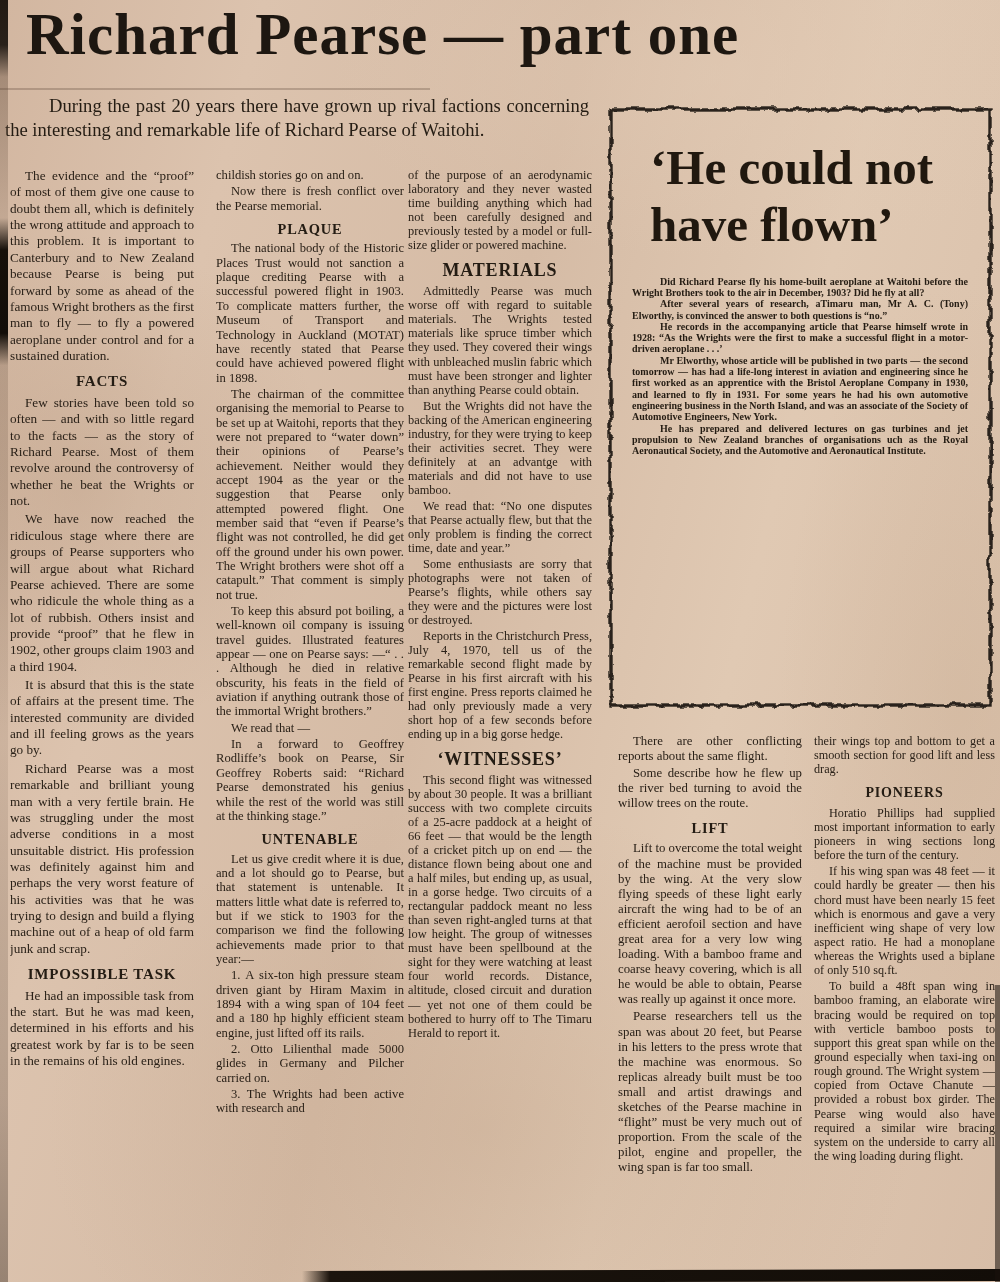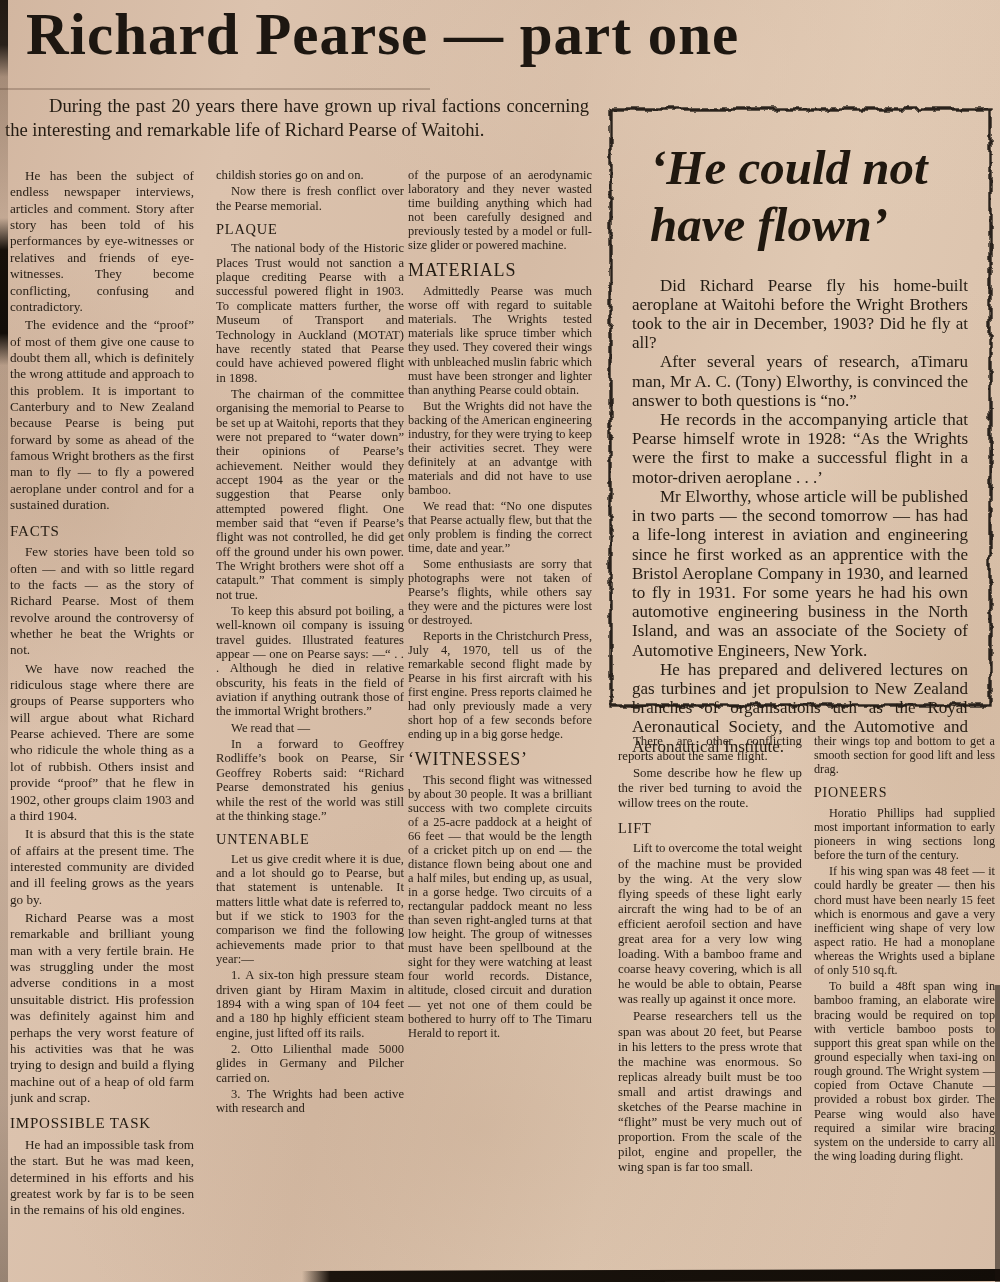--- a/index.html
+++ b/index.html
@@ -29,53 +29,52 @@
   .headline{position:absolute;left:26px;top:0px;width:962px;margin:0;z-index:2;
     font-size:59px;font-weight:bold;color:#1d1711;letter-spacing:1px;
     text-align:justify;text-align-last:justify;white-space:nowrap;display:flex;justify-content:space-between;}
   .headline::after{content:"";}
   .intro{position:absolute;left:5px;top:94px;width:584px;margin:0;z-index:2;
     font-size:18.6px;line-height:1.3;text-align:justify;text-indent:44px;color:#241c13;}
   
   .col{position:absolute;top:168px;height:1114px;overflow:hidden;text-align:justify;z-index:2;}
   .col p{margin:0 0 2px;text-indent:15px;}
   .col p.cont{text-indent:0;}
-  .col h3{font-weight:normal;margin:8px 0 4px;letter-spacing:.8px;color:#241c13;}
+  .col h3{text-align:center;font-weight:bold;margin:8px 0 4px;letter-spacing:.8px;color:#241c13;}
   .c1{left:10px;width:184px;font-size:13.2px;line-height:1.24;}
   .c1 h3{font-size:15px;}
   .c2{left:216px;width:188px;font-size:12.6px;line-height:1.14;}
   .c2 h3{font-size:14.4px;}
   .c3{left:408px;width:184px;font-size:12.4px;line-height:1.13;}
   .c3 h3{font-size:18px;}
   .c4{left:618px;top:734px;width:184px;height:548px;font-size:12.8px;line-height:1.18;}
   .c4 h3{font-size:14.4px;margin:9px 0 4px;}
   .c5{left:814px;top:734px;width:181px;height:548px;font-size:12.2px;line-height:1.16;}
   .c5 h3{font-size:14px;margin:9px 0 4px;}
   
   .box{position:absolute;left:602px;top:100px;width:394px;height:612px;z-index:2;}
   .box-border{position:absolute;left:0;top:0;}
   .box-headline{position:relative;margin:40px 18px 0 48px;width:312px;
-    font-size:49px;font-style:italic;font-weight:bold;line-height:1.16;color:#20180f;}
-  .box-body{position:relative;margin:22px 28px 0 30px;font-size:17px;line-height:1.13;
-    text-align:justify;color:#241c13;}
+    font-size:49px;font-weight:bold;line-height:1.16;color:#20180f;}
+  .box-body{position:relative;margin:22px 28px 0 30px;font-size:10px;line-height:1.13;
+    text-align:justify;color:#241c13;font-weight:bold;}
   .box-body p{margin:0;text-indent:28px;}
 </style>
 </head>
 <body>
 
 <div class="page">
 
   <div class="fold-line"></div>
 
   <h1 class="headline">Richard Pearse — part one</h1>
 
   <p class="intro">During the past 20 years there have grown up rival factions concerning the interesting and remarkable life of Richard Pearse of Waitohi.</p>
 
   <div class="col c1">
-    <p>He has been the subject of endless newspaper interviews, articles and comment. Story after story has been told of his performances by eye-witnesses or relatives and friends of eye-witnesses. They become conflicting, confusing and contradictory.</p>
     <p>The evidence and the “proof” of most of them give one cause to doubt them all, which is definitely the wrong attitude and approach to this problem. It is important to Canterbury and to New Zealand because Pearse is being put forward by some as ahead of the famous Wright brothers as the first man to fly — to fly a powered aeroplane under control and for a sustained duration.</p>
     <h3>FACTS</h3>
     <p>Few stories have been told so often — and with so little regard to the facts — as the story of Richard Pearse. Most of them revolve around the controversy of whether he beat the Wrights or not.</p>
     <p>We have now reached the ridiculous stage where there are groups of Pearse supporters who will argue about what Richard Pearse achieved. There are some who ridicule the whole thing as a lot of rubbish. Others insist and provide “proof” that he flew in 1902, other groups claim 1903 and a third 1904.</p>
     <p>It is absurd that this is the state of affairs at the present time. The interested community are divided and ill feeling grows as the years go by.</p>
     <p>Richard Pearse was a most remarkable and brilliant young man with a very fertile brain. He was struggling under the most adverse conditions in a most unsuitable district. His profession was definitely against him and perhaps the very worst feature of his activities was that he was trying to design and build a flying machine out of a heap of old farm junk and scrap.</p>
     <h3>IMPOSSIBLE TASK</h3>
     <p>He had an impossible task from the start. But he was mad keen, determined in his efforts and his greatest work by far is to be seen in the remains of his old engines.</p>
   </div>
 

